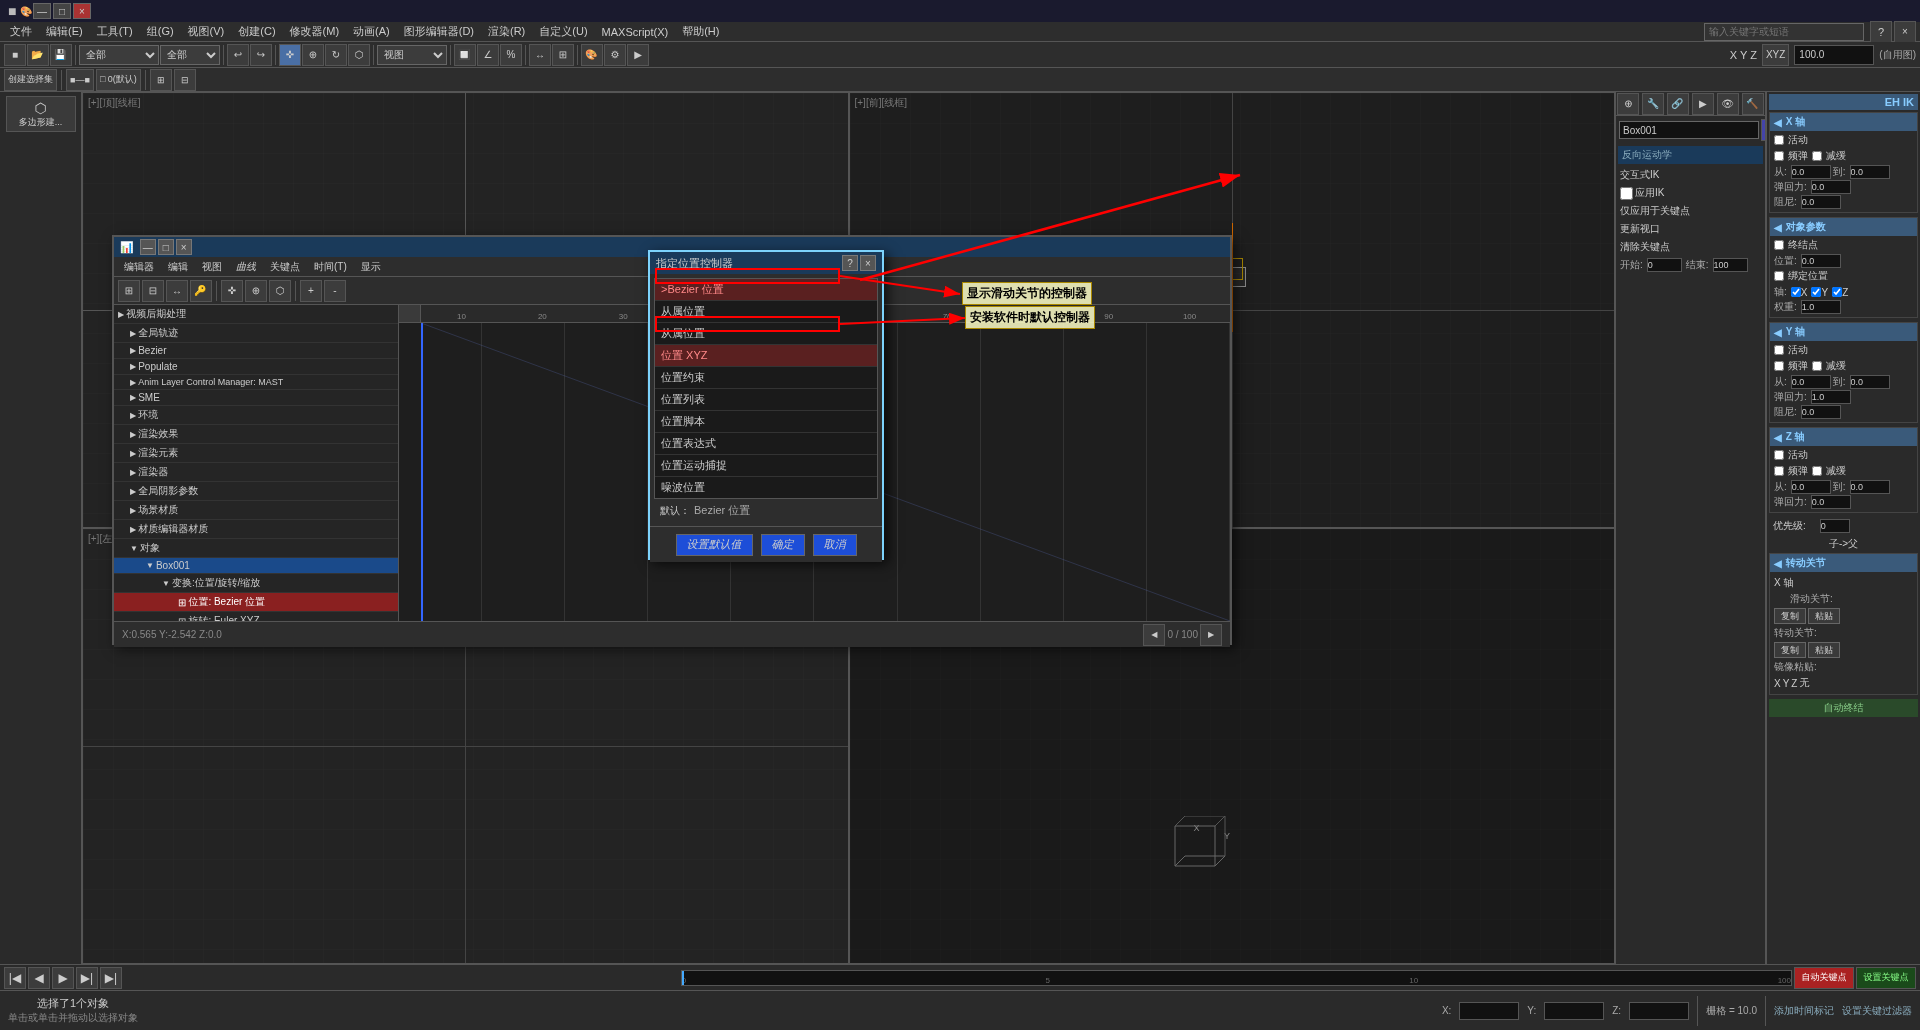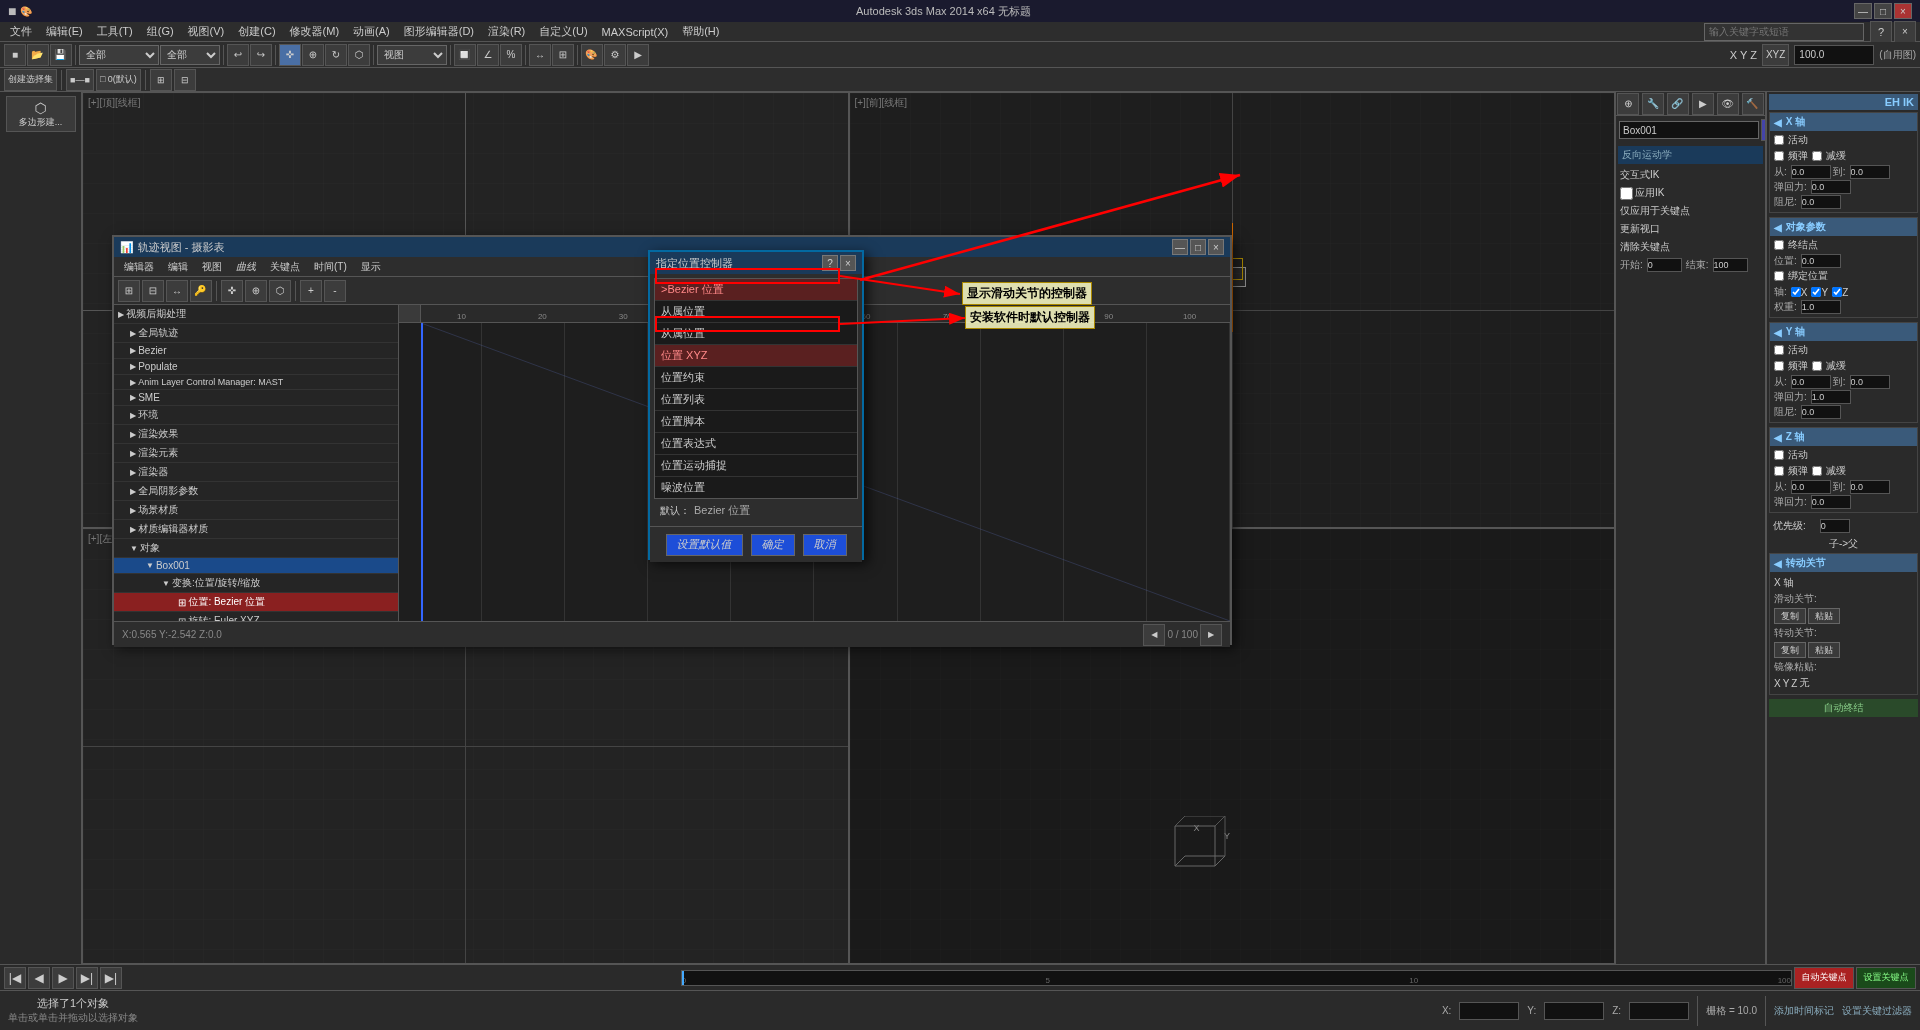--- a/index.html
+++ b/index.html
@@ -66,23 +66,23 @@
 
     .tree-item { padding: 2px 4px; font-size: 10px; color: #ccc; display: flex; align-items: center; cursor: pointer; border-bottom: 1px solid #333; }
     .tree-item.selected { background: #1a4a8a; }
     .tree-item.highlighted { background: #8a2020; color: #fff; }
     .tree-arrow { font-size: 8px; margin-right: 2px; }
 
     
     #pos-dialog {
       position: absolute;
       top: 250px; left: 648px;
-      width: 216px; height: 310px;
+      width: 236px; height: 310px;
       background: #2d2d2d;
-      border: 2px solid #0369a1;
+      border: 2px solid #7dd3fc;
       box-shadow: 4px 4px 12px rgba(0,0,0,0.7);
       z-index: 20;
     }
     .dialog-titlebar {
       height: 22px; background: #1a3a5a; display: flex; align-items: center;
       padding: 0 6px; color: #ccc; font-size: 11px;
     }
     .dialog-title { flex: 1; }
     .dialog-btn { width: 16px; height: 16px; background: #555; border: 1px solid #777; color: #ccc; font-size: 10px; cursor: pointer; display: flex; align-items: center; justify-content: center; margin-left: 2px; }
     .dialog-list { flex: 1; background: #1a1a1a; border: 1px solid #555; overflow-y: auto; }
@@ -159,21 +159,20 @@
 <body>
 
 <div id="app">
   <div id="content-wrapper">
 
     <div id="titlebar">
       <div style="display:flex;align-items:center;gap:4px;">
         <span style="font-size:14px;">■</span>
         <span style="font-size:10px;">🎨</span>
       </div>
-      <div class="title">Autodesk 3ds Max 2014 x64 无标题</div>
       <div class="win-controls">
         <button class="win-btn">—</button>
         <button class="win-btn">□</button>
         <button class="win-btn" style="background:#aa3333;">×</button>
       </div>
     </div>
 
     <div id="menubar">
       <span class="menu-item">文件</span>
       <span class="menu-item">编辑(E)</span>
@@ -502,21 +501,21 @@
         </div>
         <div style="padding:2px 4px;font-size:10px;color:#ccc;text-align:center;">子-&gt;父</div>
 
         <div class="ik-group">
           <div class="ik-group-header">
             <span style="margin-right:4px;">◀</span>
             <span>转动关节</span>
           </div>
           <div class="ik-group-body">
             <div style="font-size:10px;color:#ccc;margin:2px 0;">X 轴</div>
-            <div style="font-size:10px;color:#aaa;margin:2px 0;">滑动关节:</div>
+            <div style="font-size:10px;color:#aaa;margin:2px 16px;">滑动关节:</div>
             <div style="display:flex;gap:2px;margin:2px 0;">
               <button class="small-btn">复制</button>
               <button class="small-btn">粘贴</button>
             </div>
             <div style="font-size:10px;color:#aaa;margin:2px 0;">转动关节:</div>
             <div style="display:flex;gap:2px;margin:2px 0;">
               <button class="small-btn">复制</button>
               <button class="small-btn">粘贴</button>
             </div>
             <div style="font-size:10px;color:#aaa;margin:2px 0;">镜像粘贴:</div>
@@ -574,21 +573,20 @@
       <span style="font-size:10px;color:#aaa;">栅格 = 10.0</span>
       <div style="width:1px;height:30px;background:#555;"></div>
       <span style="font-size:10px;color:#8ab;cursor:pointer;">添加时间标记</span>
       <span style="font-size:10px;color:#8ab;cursor:pointer;">设置关键过滤器</span>
     </div>
   </div>
 
   <div id="track-view">
     <div class="track-titlebar">
       <span style="margin-right:4px;">📊</span>
-      <span class="track-title">轨迹视图 - 摄影表</span>
       <button class="dialog-btn">—</button>
       <button class="dialog-btn">□</button>
       <button class="dialog-btn">×</button>
     </div>
     <div class="track-menubar">
       <span class="menu-item" style="font-size:10px;">编辑器</span>
       <span class="menu-item" style="font-size:10px;">编辑</span>
       <span class="menu-item" style="font-size:10px;">视图</span>
       <span class="menu-item" style="font-size:10px;font-style:italic;">曲线</span>
       <span class="menu-item" style="font-size:10px;">关键点</span>

